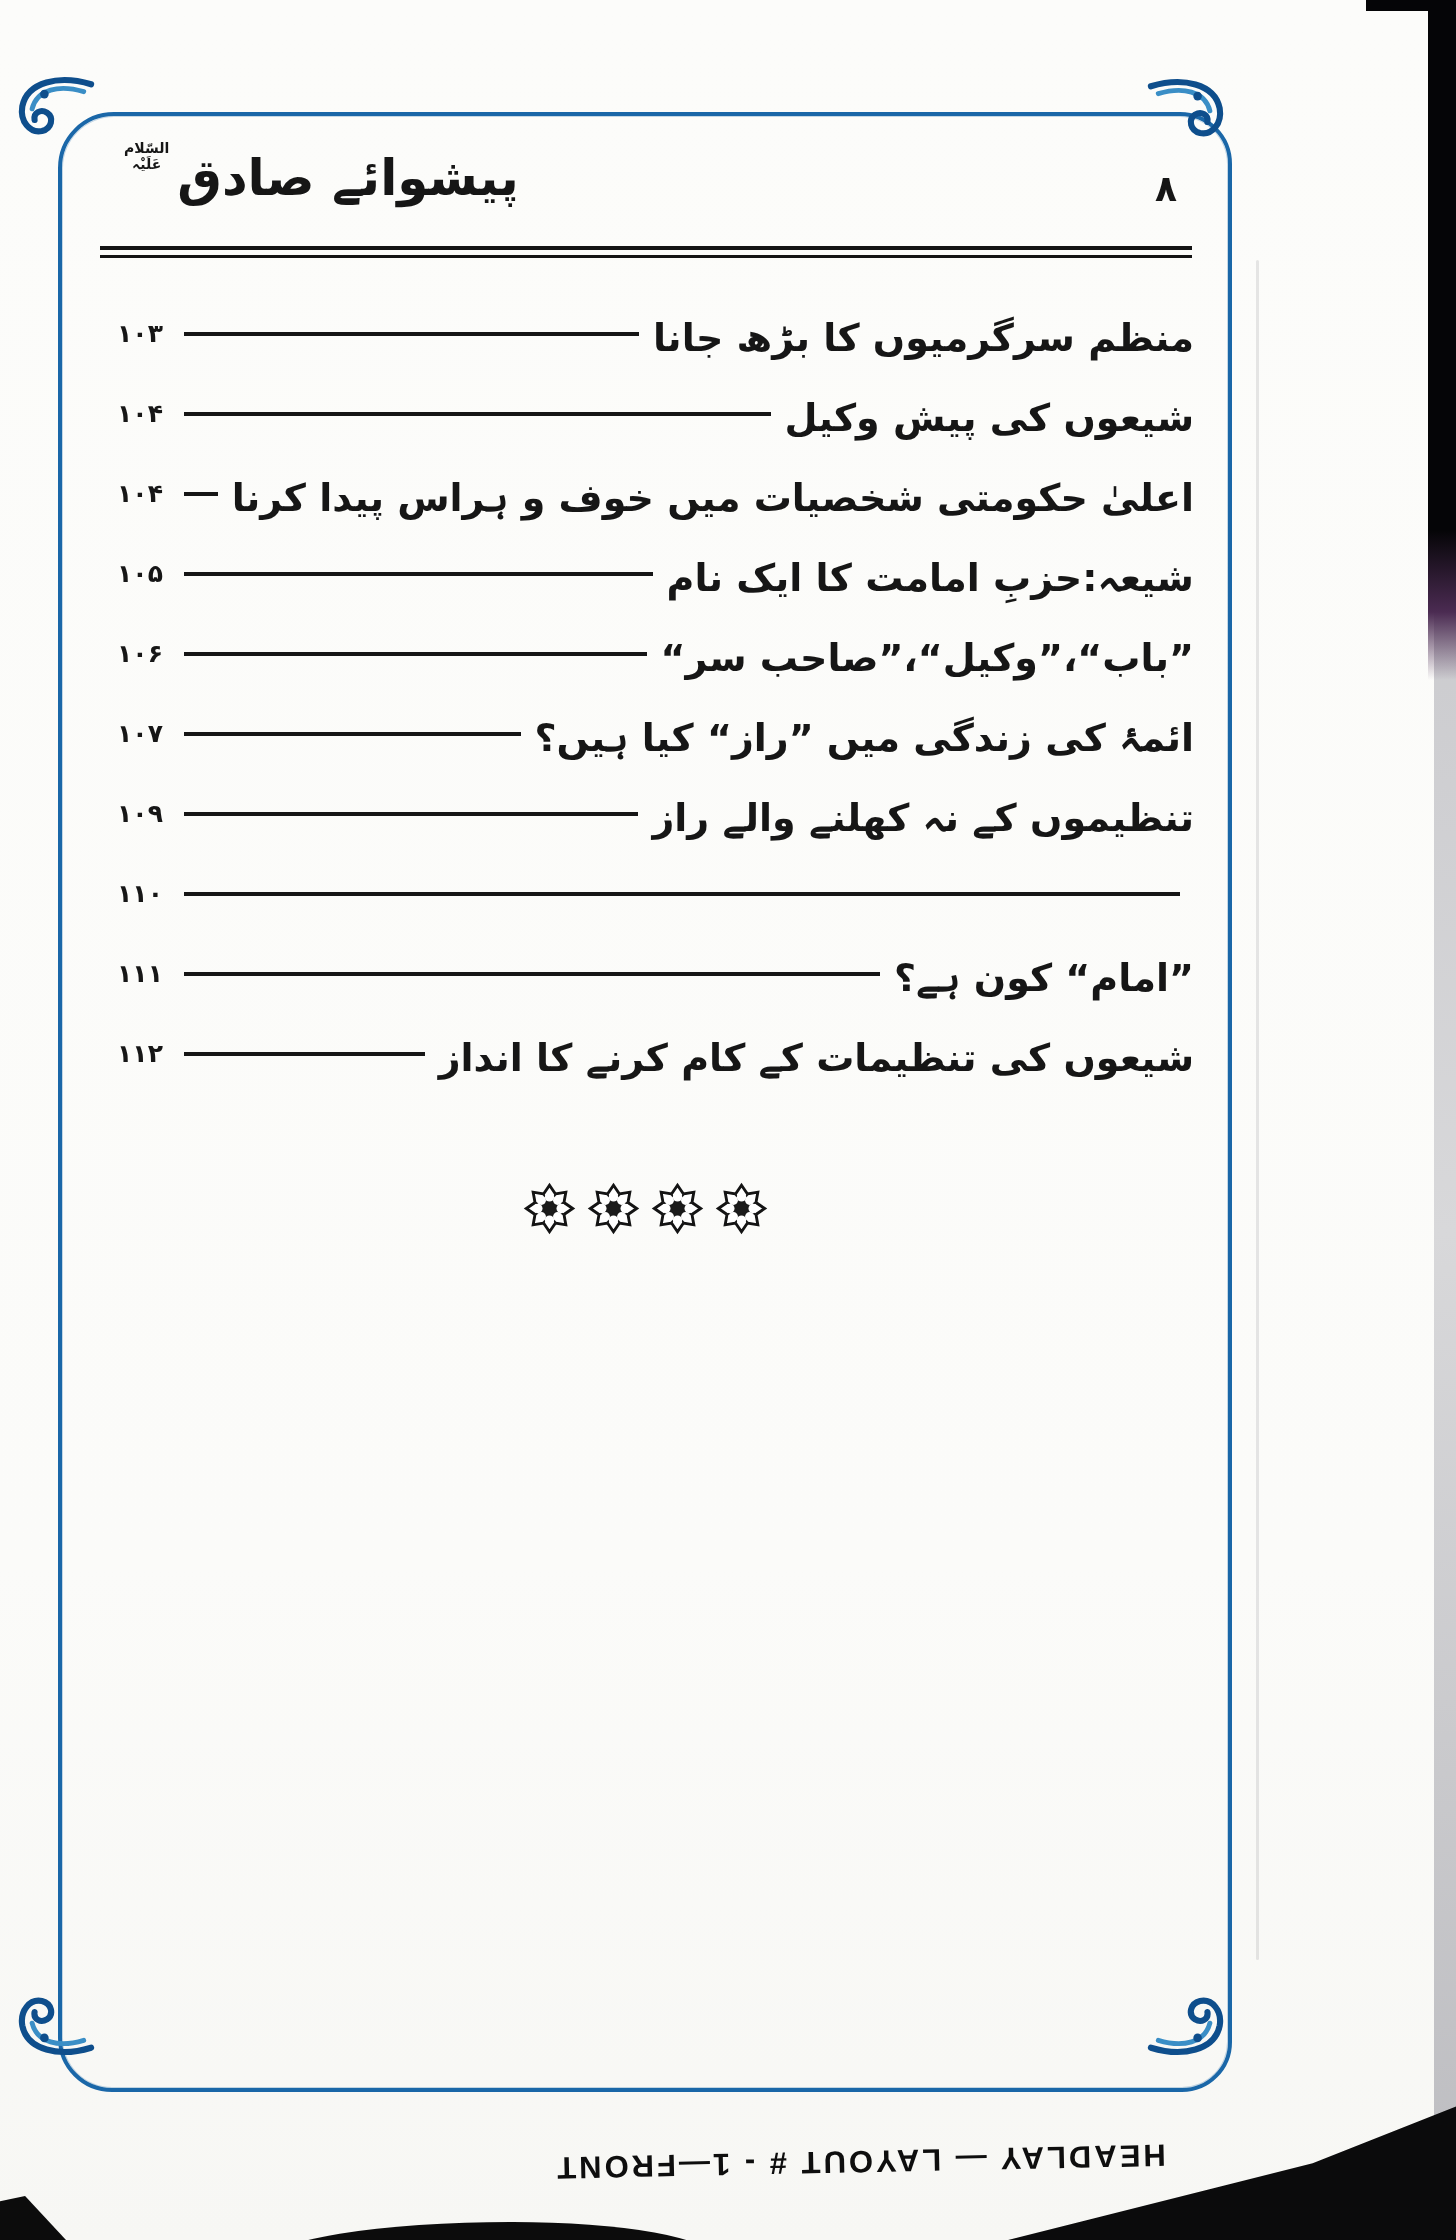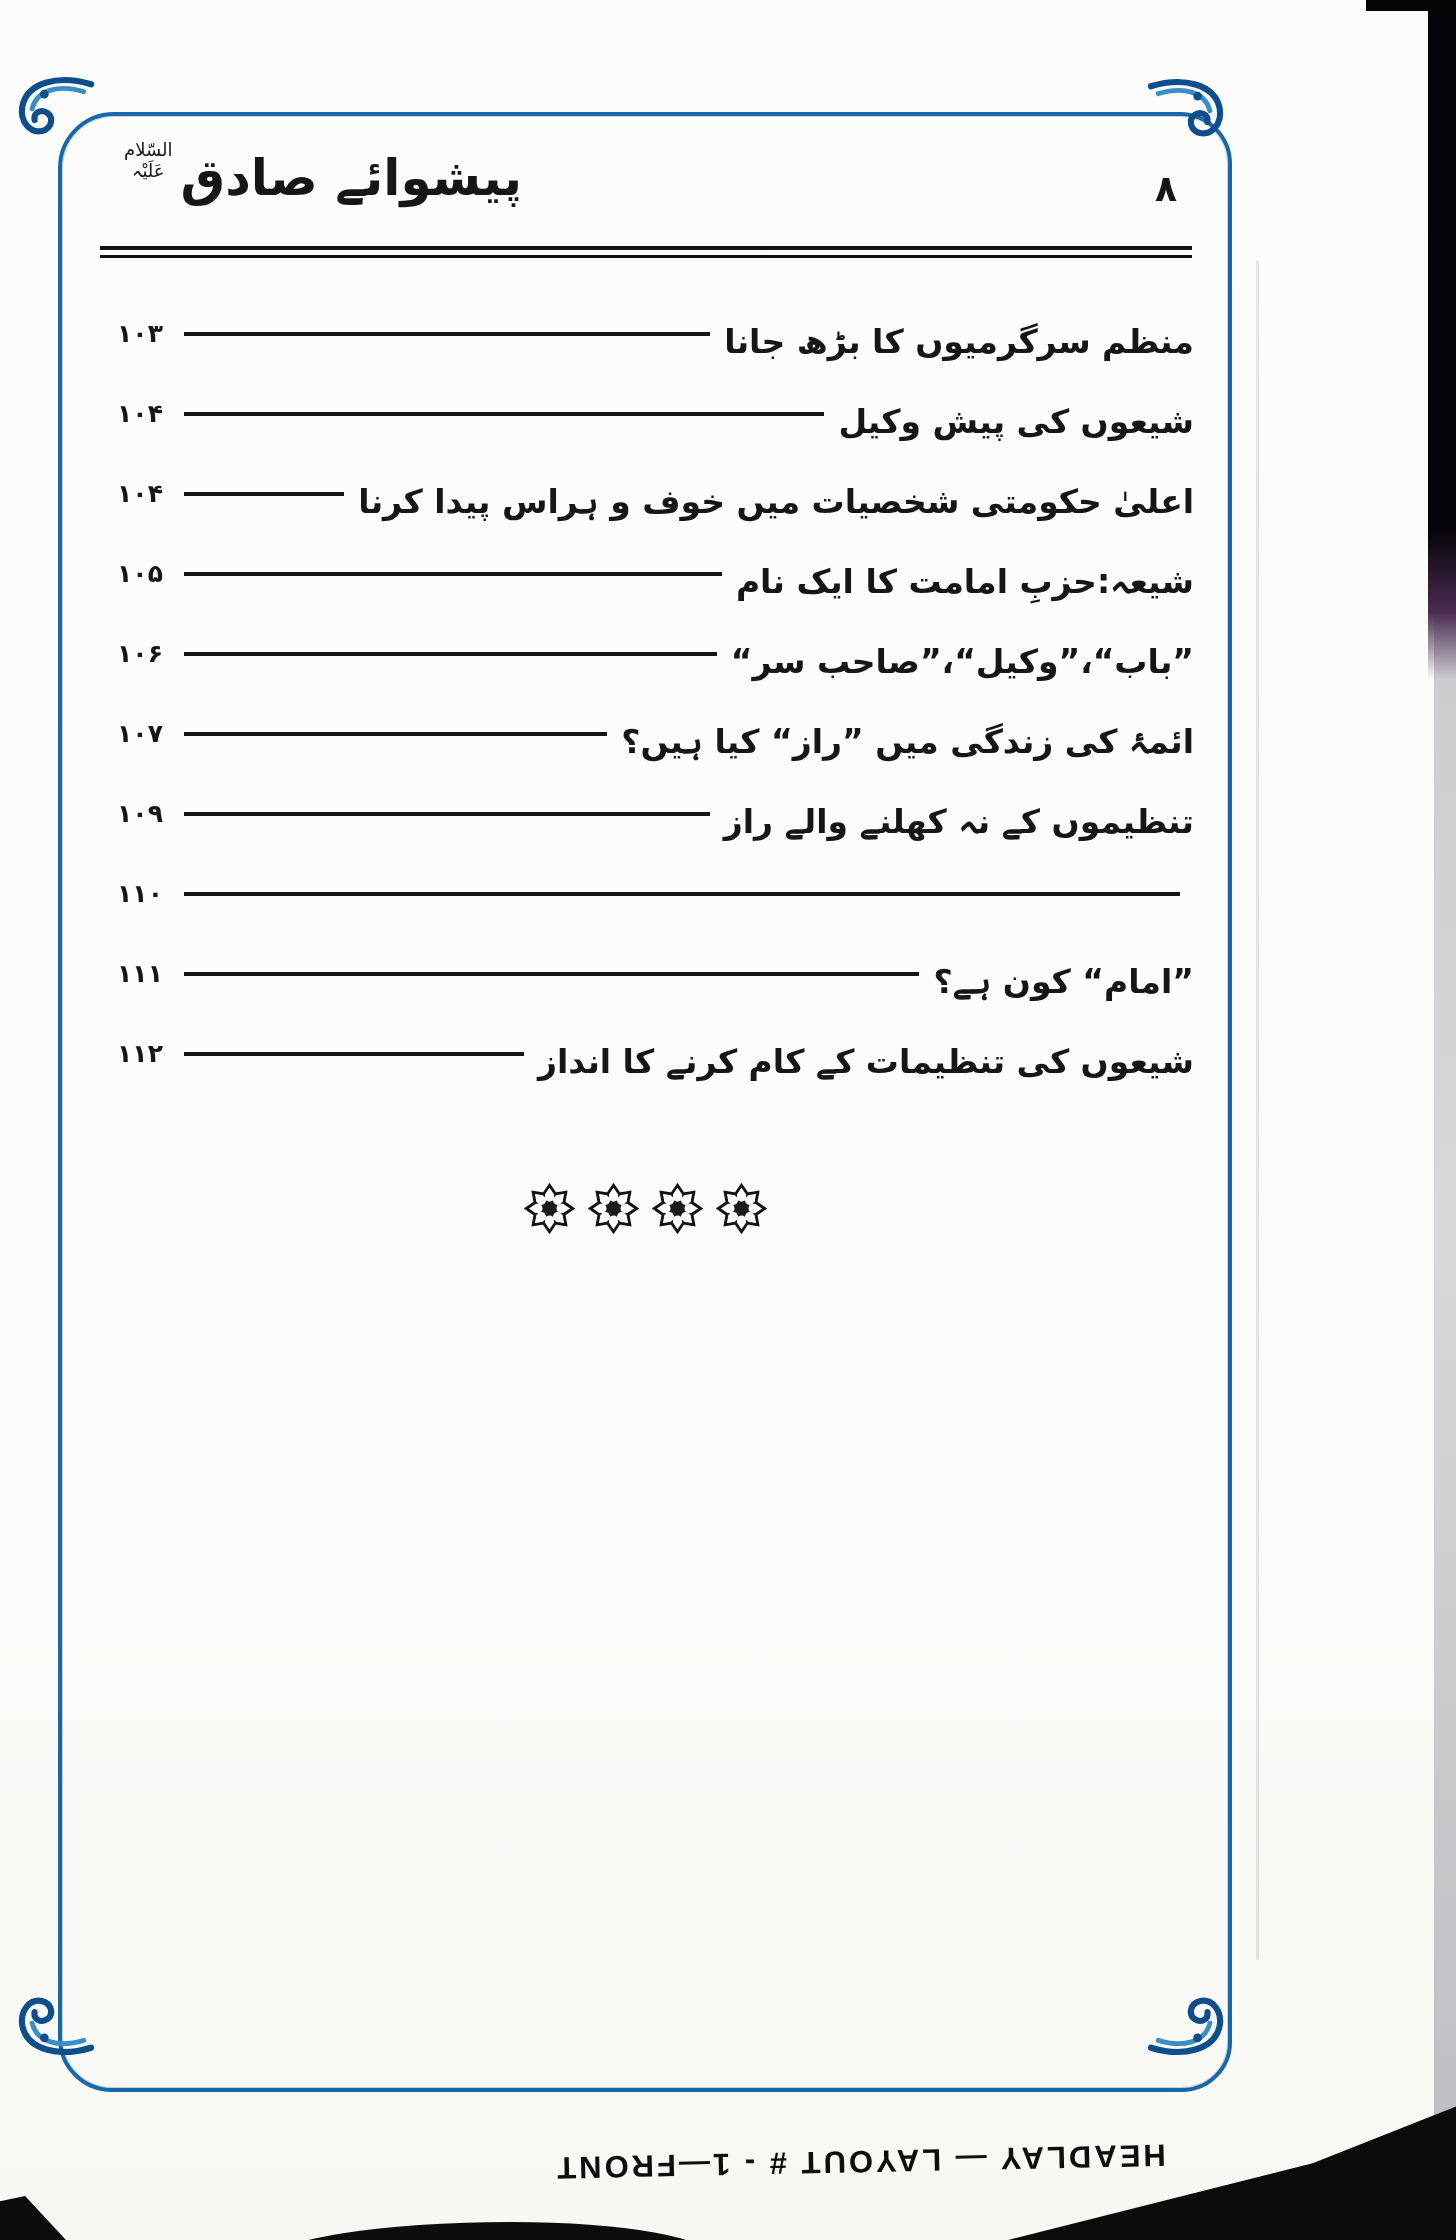--- a/index.html
+++ b/index.html
@@ -57,41 +57,41 @@
   
   .header-title {
     position:absolute; left:124px; top:150px;
     display:flex; direction:rtl; align-items:flex-start; gap:8px;
   }
   .header-title .main {
     font-size:50px; font-weight:700; line-height:1.15; white-space:nowrap;
   }
   .salutation {
     display:flex; flex-direction:column; align-items:center;
-    font-size:18px; font-weight:400; line-height:1.15; transform:translateY(-10px);
+    font-size:14px; font-weight:700; line-height:1.15; transform:translateY(-10px);
   }
   .page-number {
     position:absolute; left:1136px; top:168px; width:60px;
     font-size:36px; font-weight:700; text-align:center;
   }
   .header-rule {
     position:absolute; left:100px; top:246px; width:1092px; height:12px;
     border-top:4px solid #141414; border-bottom:3px solid #141414;
   }
 
   
   .toc {
     position:absolute; left:62px; top:277px; width:1166px;
     padding:0 34px 0 46px;
   }
   .toc-row {
     display:flex; direction:rtl; align-items:flex-end; height:80px;
   }
   .toc-title {
-    font-size:33px; font-weight:700; white-space:nowrap; line-height:1.25;
+    font-size:38px; font-weight:700; white-space:nowrap; line-height:1.25;
     transform:translateY(5px);
   }
   .toc-line {
     flex:1 1 30px; min-width:24px; height:0;
     border-top:4px solid #161616;
     margin:0 14px 21px 12px;
   }
   .toc-num {
     font-size:25px; font-weight:700; min-width:64px; text-align:center;
     margin-bottom:9px; letter-spacing:2px;

